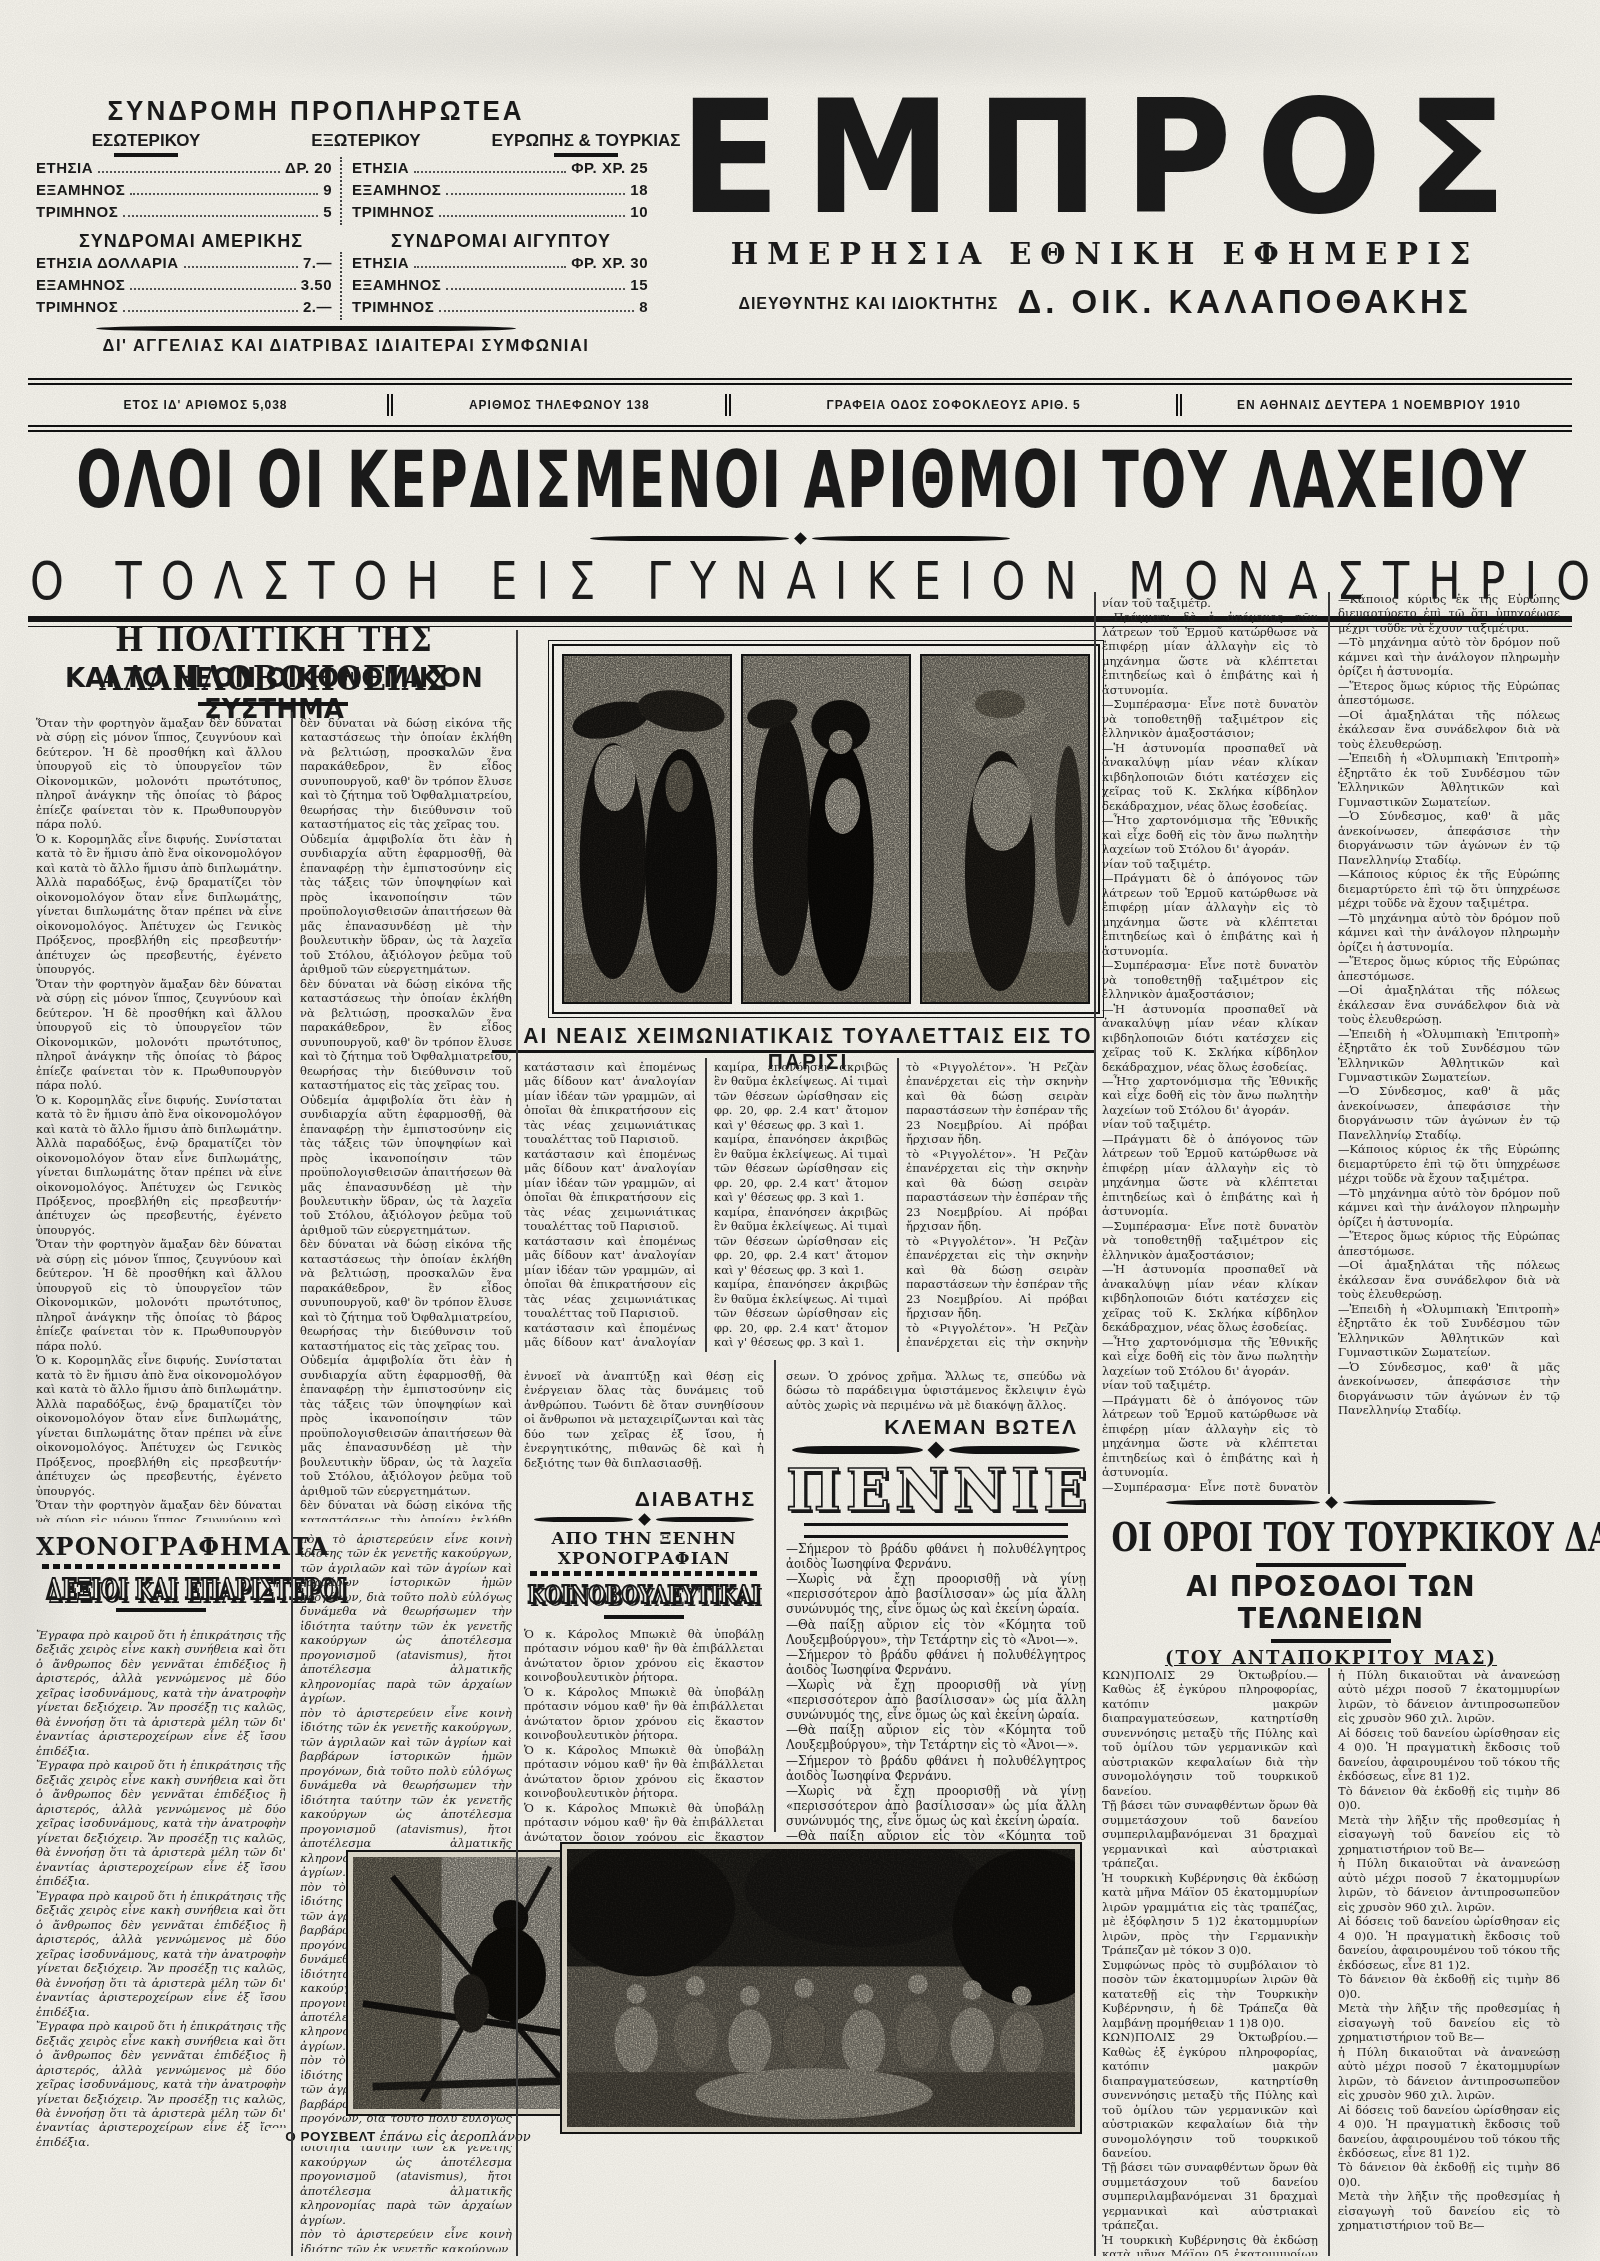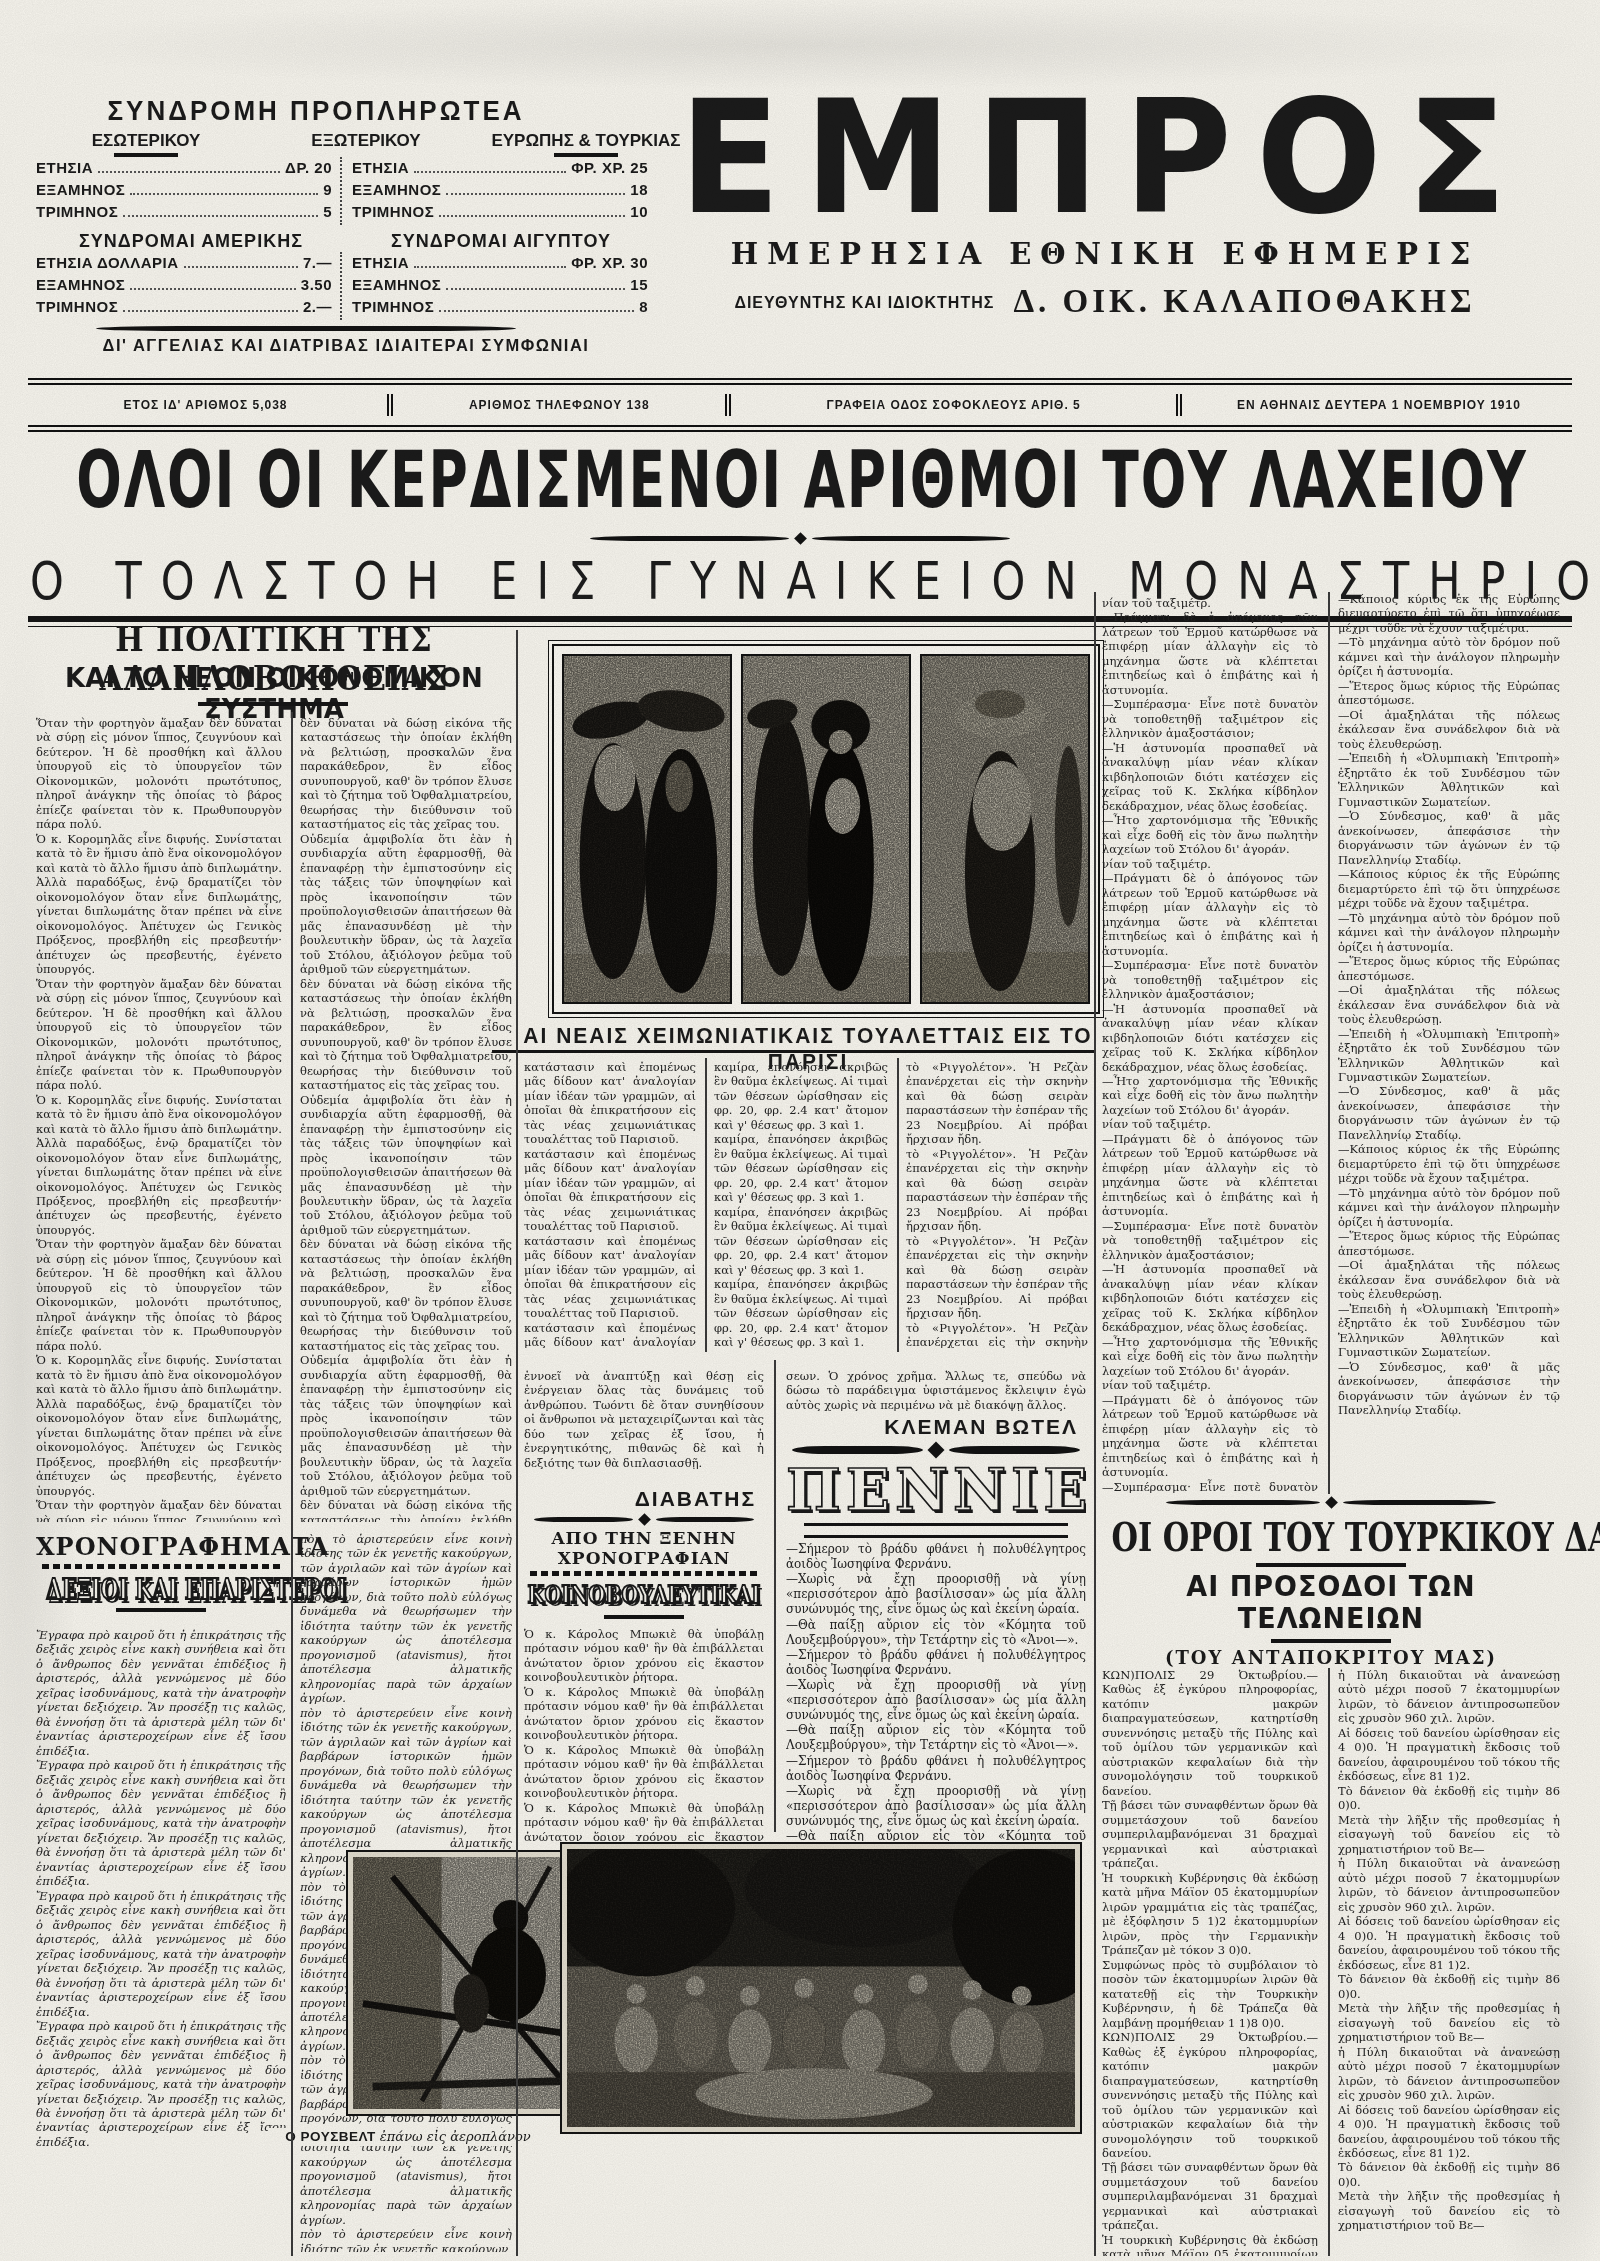--- a/index.html
+++ b/index.html
@@ -30,21 +30,21 @@
   .mini-rule{width:420px;height:5px;background:#141414;margin:6px 0 5px 60px;border-radius:40%/100%;}
   .ads-line{font-weight:bold;font-size:16.5px;letter-spacing:1.5px;width:620px;text-align:center;}
   .price-line{font-family:"DejaVu Sans",sans-serif;font-weight:bold;font-size:28px;letter-spacing:5px;margin-top:5px;width:640px;}
   
   .mast{left:640px;top:78px;width:930px;text-align:center;}
   .mast-title{font-family:"DejaVu Sans",sans-serif;font-weight:bold;font-size:148px;line-height:1.02;
               letter-spacing:24px;transform:scaleY(1.06);transform-origin:center top;}
   .mast-sub{margin-top:8px;font-weight:bold;font-size:29px;letter-spacing:9px;transform:scaleY(1.05);}
   .mast-dir{margin-top:12px;white-space:nowrap;}
   .mast-dir .lbl{font-family:"Liberation Sans",sans-serif;font-weight:bold;font-size:16px;letter-spacing:1px;vertical-align:4px;}
-  .mast-dir .nm{font-family:Liberation Serif, serif;font-weight:bold;font-size:33px;letter-spacing:4px;margin-left:14px;}
+  .mast-dir .nm{font-family:Liberation Sans, sans-serif;font-weight:bold;font-size:33px;letter-spacing:4px;margin-left:14px;}
   
   .dateline{left:28px;top:378px;width:1544px;height:40px;border-top:7px double #111;border-bottom:7px double #111;
             display:flex;align-items:center;font-family:"Liberation Sans",sans-serif;font-weight:bold;font-size:12px;letter-spacing:1px;}
   .dateline .cell{text-align:center;}
   .dl-sep{width:2px;height:22px;border-left:2px solid #111;border-right:2px solid #111;margin:0 4px;}
   
   .h1wrap{left:30px;top:434px;width:1540px;text-align:center;}
   .h1{display:inline-block;font-family:"DejaVu Sans",sans-serif;font-weight:bold;font-size:57px;letter-spacing:2px;
       transform:scale(.94,1.38);transform-origin:center top;white-space:nowrap;}
   .orn{display:flex;align-items:center;gap:7px;}
@@ -64,21 +64,21 @@
   .sec-rule{height:4px;background:#141414;margin:4px auto;}
   .byline{text-align:right;font-family:"Liberation Sans",sans-serif;font-weight:bold;font-size:21px;letter-spacing:2px;padding-right:8px;}
   .m1,.m2{display:flex;flex-direction:column;overflow:hidden;margin-top:9px;}
   .pennies-title{font-size:58px;letter-spacing:5px;text-align:center;line-height:1;font-family:"DejaVu Serif",serif;}
   .dblrule{height:9px;border-top:3px solid #141414;border-bottom:3px solid #141414;margin:4px 18px;}
   .xeni-title{font-size:20px;text-align:center;white-space:nowrap;transform:scale(.97,1.25);transform-origin:center top;letter-spacing:0;}
   .chrono-title{font-size:22px;text-align:center;white-space:nowrap;transform:scale(.92,1.3);transform-origin:center top;}
   
   .loan-t1{width:462px;text-align:center;font-weight:bold;font-size:32px;white-space:nowrap;transform:scale(.95,1.25);transform-origin:center top;}
   .loan-t2{width:462px;text-align:center;font-family:"DejaVu Sans",sans-serif;font-weight:bold;font-size:27px;letter-spacing:1px;transform:scaleY(1.05);}
-  .loan-by{width:462px;text-align:center;font-weight:bold;font-size:18px;letter-spacing:2px;}
+  .loan-by{width:462px;text-align:center;font-weight:bold;font-size:18px;letter-spacing:2px;text-decoration:underline;}
   
   .photo-frame{left:552px;top:644px;width:548px;height:370px;border:2px solid #141414;background:#f6f4ee;
                box-shadow:0 0 0 3px #f6f4ee,0 0 0 4px #141414;display:flex;gap:9px;padding:8px;box-sizing:border-box;}
   .panel{flex:1;border:2px solid #121212;overflow:hidden;background:#c9c4b4;}
   .panel svg{display:block;width:100%;height:100%;}
   .pframe{border:2px solid #141414;background:#ddd8ca;box-sizing:border-box;padding:5px;}
   .pframe svg{display:block;width:100%;height:100%;}
   .photo-caption{left:508px;top:1024px;width:600px;text-align:center;font-family:"Liberation Sans",sans-serif;
                  font-weight:bold;font-size:21px;letter-spacing:2px;transform:scaleY(1.08);}
   .cap{font-size:13px;text-align:center;background:#f3f1ea;line-height:1.3;}

